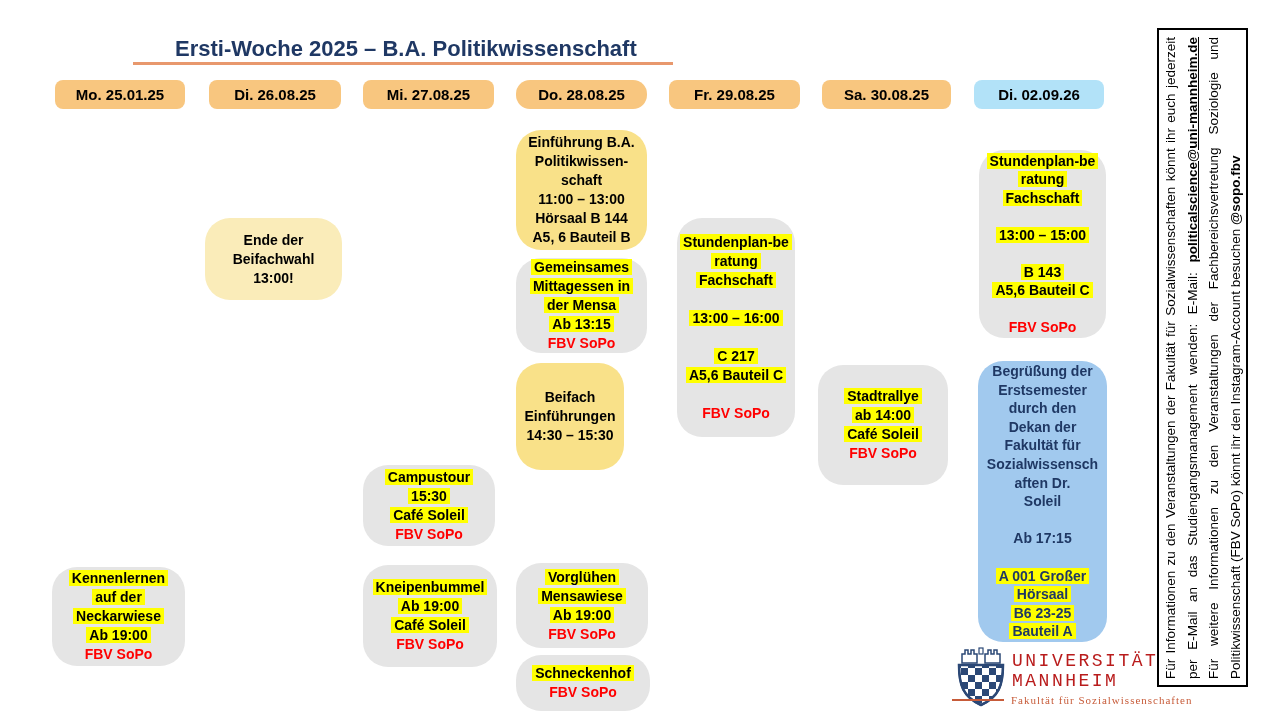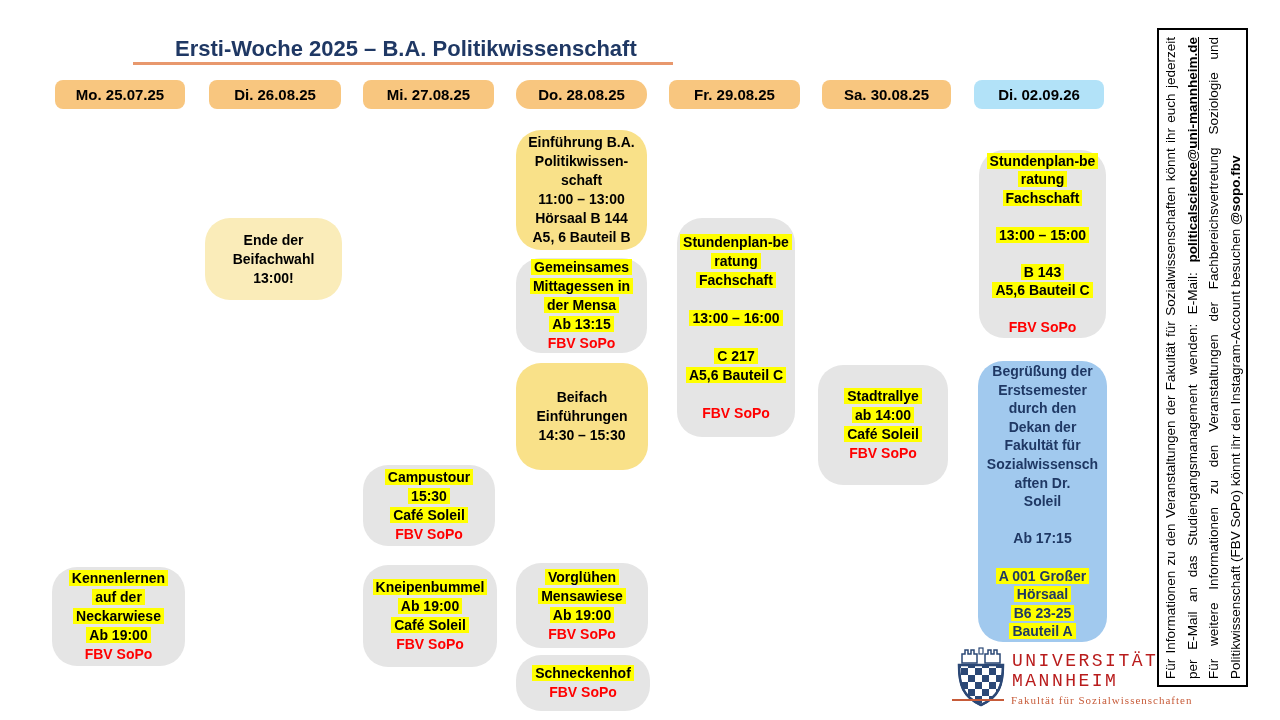--- a/index.html
+++ b/index.html
@@ -21,21 +21,21 @@
         justify-content:center;text-align:center;font-size:14px;font-weight:bold;
         line-height:19px;box-sizing:border-box;padding:2px 0;}
   .card-salmon{background:#e5e5e5;} .card-yellow{background:#F9E189;}
   .card-paleyellow{background:#FAECB9;} .card-blue{background:#A1C9EE;}
   .c0{left:52px;top:567px;width:133px;height:99px;}
   .c1{left:205px;top:218px;width:137px;height:82px;}
   .c2{left:363px;top:465px;width:132px;height:81px;}
   .c3{left:363px;top:565px;width:134px;height:102px;}
   .c4{left:516px;top:130px;width:131px;height:120px;}
   .c5{left:516px;top:258px;width:131px;height:95px;}
-  .c6{left:516px;top:363px;width:132px;height:107px;}
+  .c6{left:516px;top:363px;width:108px;height:107px;}
   .c7{left:516px;top:563px;width:132px;height:85px;}
   .c8{left:516px;top:655px;width:134px;height:56px;}
   .c9{left:677px;top:218px;width:118px;height:219px;}
   .c10{left:818px;top:365px;width:130px;height:120px;}
   .c11{left:979px;top:150px;width:127px;height:188px;line-height:18.5px;}
   .c12{left:978px;top:361px;width:129px;height:281px;line-height:18.6px;}
   .line{white-space:nowrap;}
   .ls-h{background:#FFFF00;color:#000;padding:0 3px;}
   .ls-p{color:#000;}
   .ls-r{color:#FF0000;}
@@ -62,21 +62,21 @@
 </style>
 </head>
 <body>
 
 <div class="stage">
 
   <div class="title">Ersti-Woche 2025 – B.A. Politikwissenschaft</div>
   <div class="title-rule"></div>
 
   <div class="day d0">
-      <span>Mo. 25.07.25</span>
+      <span>Mo. 25.01.25</span>
     </div>
   <div class="day d1">
       <span>Di. 26.08.25</span>
     </div>
   <div class="day d2">
       <span>Mi. 27.08.25</span>
     </div>
   <div class="day d3">
       <span>Do. 28.08.25</span>
     </div>

